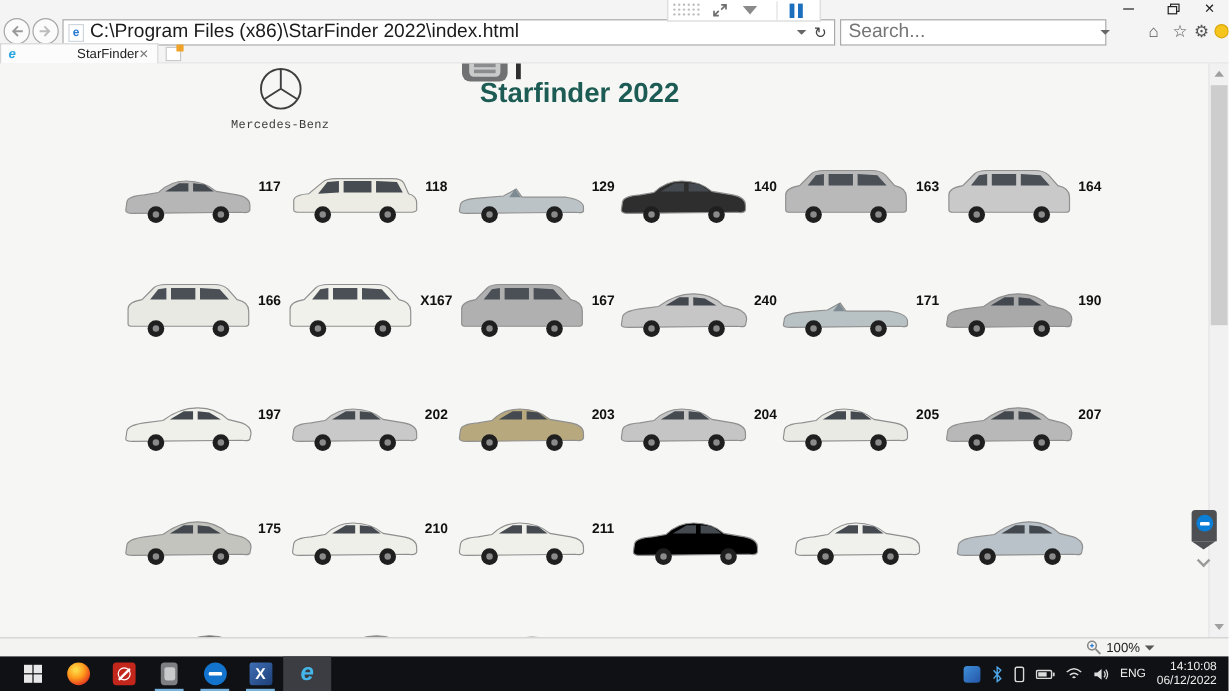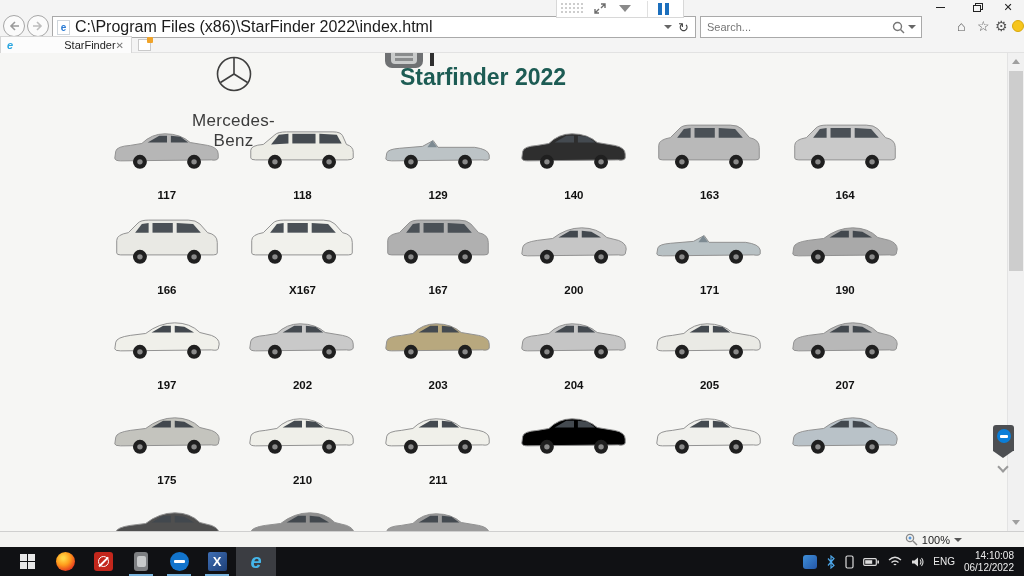--- a/index.html
+++ b/index.html
@@ -11,21 +11,21 @@
   .navbtn { position:absolute; top:15px; width:22px; height:22px; border:1px solid #a6a6a6; border-radius:50%; background:#fbfbfb; display:flex; align-items:center; justify-content:center; }
   #back-btn{ left:3px; } #fwd-btn{ left:27px; }
   .navbtn svg{ display:block; }
   #addressbar { position:absolute; left:52px; top:16px; width:644px; height:22px; background:#fff; border:1px solid #a9a9a9; display:flex; align-items:center; }
   #addr-favicon { width:13px; height:15px; margin:0 5px 0 4px; background:#fff; border:1px solid #cfd6dc; font:bold 10px "Liberation Sans",sans-serif; color:#2a7bd4; text-align:center; line-height:13px; }
   #addr-url { font-size:16px; color:#1b1b1b; white-space:nowrap; overflow:hidden; flex:1; }
   .caret { width:0; height:0; border-left:4px solid transparent; border-right:4px solid transparent; border-top:4px solid #666; }
   #addr-caret { margin:0 6px; }
   #addr-refresh { font-size:13px; color:#444; margin-right:6px; }
   #searchbox { position:absolute; left:700px; top:16px; width:222px; height:22px; background:#fff; border:1px solid #a9a9a9; display:flex; align-items:center; }
-  #search-input { flex:1; border:none; outline:none; font-size:11px; color:#444; padding-left:6px; background:transparent; font-family:"Liberation Sans",sans-serif; }
+  #search-input { flex:1; border:none; outline:none; font-size:16px; color:#444; padding-left:6px; background:transparent; font-family:"Liberation Sans",sans-serif; }
   #search-mag { margin-right:3px; }
   #search-caret { margin-right:5px; }
   .chrome-ico { position:absolute; top:18px; font-size:14px; color:#555; }
   #home-icon{ left:957px; } #star-icon{ left:977px; } #gear-icon{ left:995px; }
   #smiley-icon { position:absolute; left:1012px; top:20px; width:12px; height:12px; border-radius:50%; background:#f6c51d; border:1px solid #d9a80c; }
 
   
   .winctl { position:absolute; top:0; width:30px; height:15px; display:flex; align-items:center; justify-content:center; color:#222; }
   #min-btn{ left:925px; } #max-btn{ left:962px; } #close-btn{ left:993px; }
   #min-btn div { width:9px; height:1px; background:#222; }
@@ -50,26 +50,26 @@
   #newtab-btn { position:absolute; left:138px; top:3px; width:13px; height:12px; background:#fff; border:1px solid #c9c9c9; }
   #newtab-btn::after { content:""; position:absolute; right:-3px; top:-3px; width:6px; height:6px; background:#f0a329; border-radius:1px; }
 
   
   #page { position:absolute; left:0; top:53px; width:1007px; height:478px; background:#f6f6f4; overflow:hidden; }
 
   #device-img { position:absolute; left:383px; top:-25px; z-index:30; }
 
   #brand-block { position:absolute; left:186px; top:2px; width:95px; text-align:center; }
   #brand-logo { margin:0 auto; }
-  #brand-name { font-family:Liberation Sans, sans-serif; font-size:17px; color:#3c3c3c; letter-spacing:0.3px; margin-top:14px; }
+  #brand-name { font-family:Liberation Mono, monospace; font-size:10px; color:#3c3c3c; letter-spacing:0.3px; margin-top:2px; }
 
   #page-title { position:absolute; left:0; top:11px; width:966px; text-align:center; font-size:23px; font-weight:bold; color:#1d5c54; }
 
   #car-grid { position:absolute; left:99px; top:55px; width:814px; display:grid; grid-template-columns:repeat(6, 1fr); grid-auto-rows:95px; }
-  .car-cell { display:flex; flex-direction:column; align-items:center; justify-content:space-between; }
+  .car-cell { display:flex; flex-direction:row; align-items:center; justify-content:center; }
   .car-img { height:62px; display:flex; align-items:flex-end; justify-content:center; }
   .car-label { font-size:11.5px; font-weight:bold; color:#111; height:16px; line-height:16px; }
 
   
   #scrollbar { position:absolute; left:1007px; top:53px; width:17px; height:478px; background:#f1f1f1; border-left:1px solid #e3e3e3; }
   .scroll-arrow { position:absolute; left:4px; width:0; height:0; border-left:4px solid transparent; border-right:4px solid transparent; }
   #scroll-up { top:6px; border-bottom:5px solid #9f9f9f; }
   #scroll-down { bottom:6px; border-top:5px solid #9f9f9f; }
   #scroll-thumb { position:absolute; left:1px; top:18px; width:14px; height:200px; background:#cdcdcd; }
 
@@ -363,21 +363,21 @@
             <svg viewBox="0 0 120 56" width="116" height="55">
               <path d="M6 45 L7 38 Q8 33 22 31 L38 29 Q52 18 68 18 Q84 18 94 28 L106 31 Q114 34 114 40 L113 45 Q112 47 106 46 L12 47 Q6 47 6 45 Z" fill="#c6c6c6" stroke="#8f8f8f" stroke-width="1"></path>
             <path d="M44 28 L56 21 L64 21 L64 28 Z" fill="#42484e"></path>
               <path d="M68 21 L78 22 L88 28 L68 28 Z" fill="#42484e"></path>
               <circle cx="32" cy="48" r="7.2" fill="#1f1f1f"></circle>
               <circle cx="32" cy="48" r="2.8" fill="#8a8a8a"></circle>
               <circle cx="88" cy="48" r="7.2" fill="#1f1f1f"></circle>
               <circle cx="88" cy="48" r="2.8" fill="#8a8a8a"></circle>
             </svg>
           </div>
-          <div class="car-label">200</div>
+          <div class="car-label">240</div>
         </div>
         <div class="car-cell">
           <div class="car-img">
             <svg viewBox="0 0 120 56" width="116" height="55">
               <path d="M6 45 L7 39 Q8 35 20 34 L44 32 L55 26 L60 33 L98 33 Q112 35 113 41 L113 45 Q112 47 106 46 L12 47 Q6 47 6 45 Z" fill="#b8c1c4" stroke="#8f8f8f" stroke-width="1"></path>
             <path d="M54 26 L59 33 L49 33 Z" fill="#7d8a92"></path>
               <circle cx="32" cy="48" r="7.2" fill="#1f1f1f"></circle>
               <circle cx="32" cy="48" r="2.8" fill="#8a8a8a"></circle>
               <circle cx="88" cy="48" r="7.2" fill="#1f1f1f"></circle>
               <circle cx="88" cy="48" r="2.8" fill="#8a8a8a"></circle>

